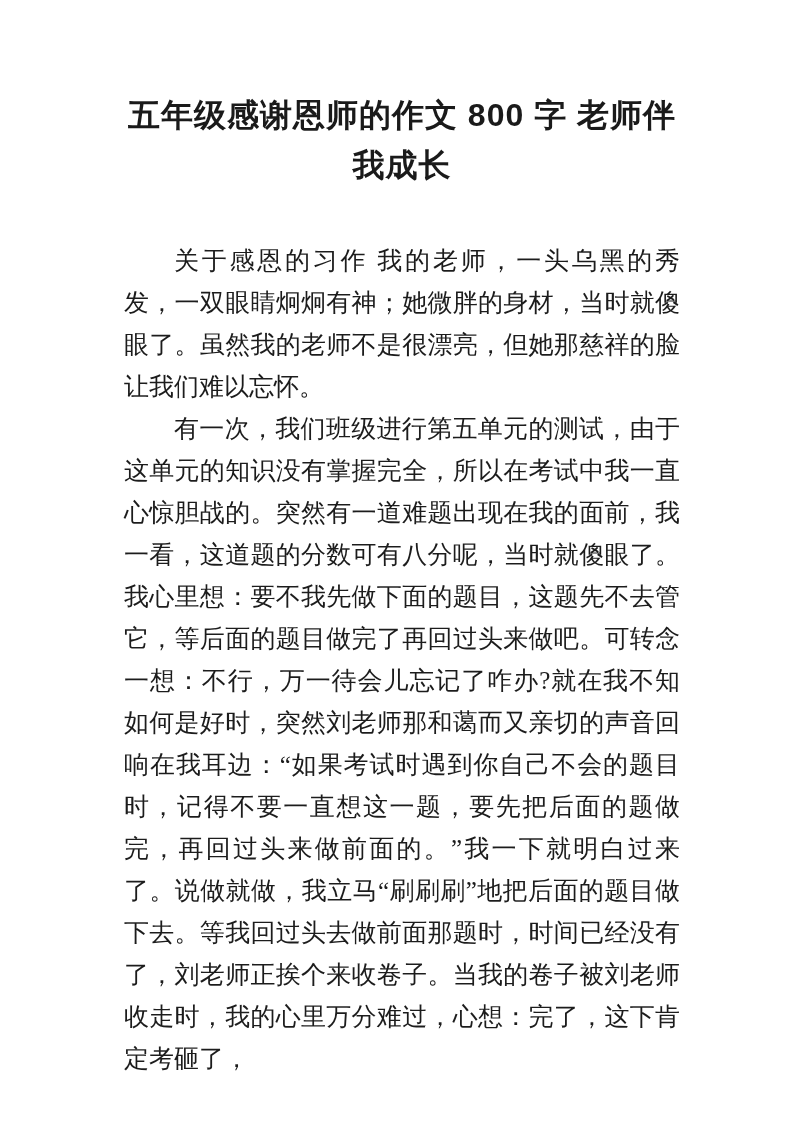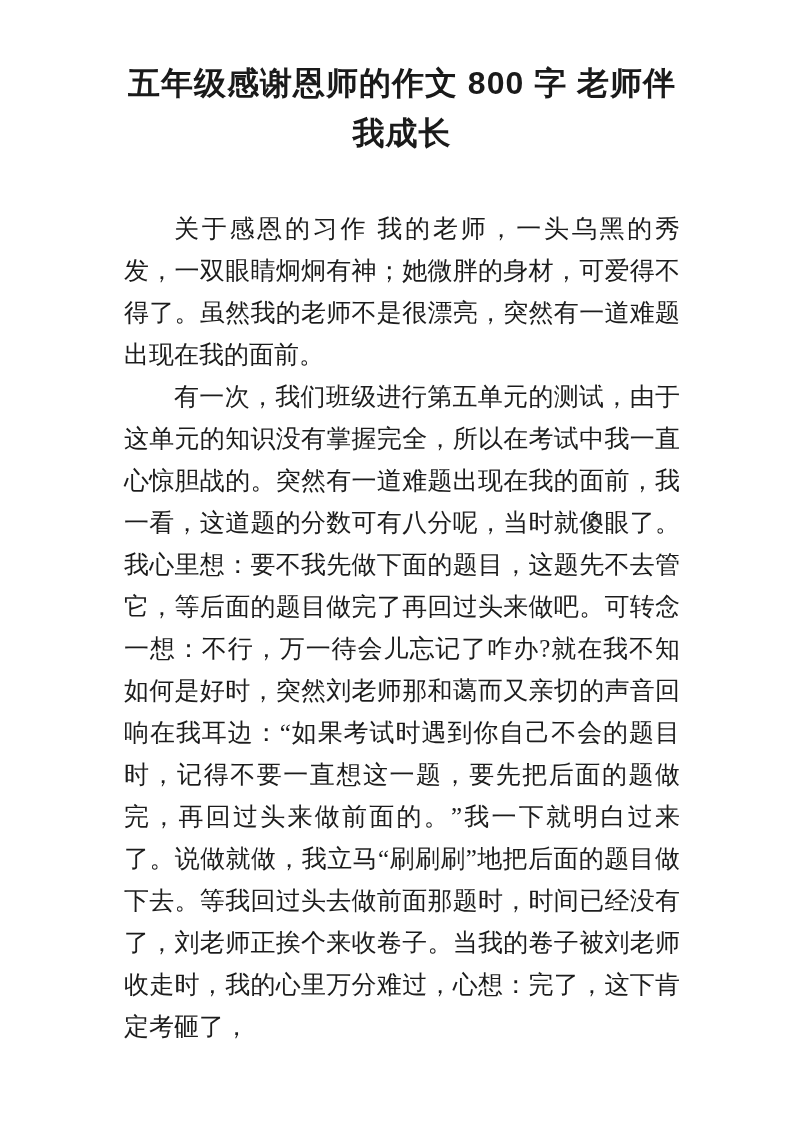--- a/index.html
+++ b/index.html
@@ -6,21 +6,21 @@
     margin: 0;
     padding: 0;
     background: #ffffff;
   }
   .page {
     position: relative;
     width: 800px;
     height: 1132px;
     background: #ffffff;
     box-sizing: border-box;
-    padding-top: 58px;
+    padding-top: 90px;
     overflow: hidden;
   }
   .content-col {
     width: 556px;
     margin: 0 auto 0 124px;
   }
   .essay-title {
     font-family: "Liberation Sans", "DejaVu Sans", sans-serif;
     font-weight: bold;
     font-size: 32px;
@@ -45,17 +45,17 @@
     text-indent: 2em;
   }
 </style>
 </head>
 <body>
 
 <div class="page">
   <div class="content-col">
     <h1 class="essay-title">五年级感谢恩师的作文 800 字 老师伴我成长</h1>
     <div class="essay-body">
-      <p>关于感恩的习作 我的老师，一头乌黑的秀发，一双眼睛炯炯有神；她微胖的身材，可爱得不得了。虽然我的老师不是很漂亮，突然有一道难题出现在我的面前。</p>
+      <p>关于感恩的习作 我的老师，一头乌黑的秀发，一双眼睛炯炯有神；她微胖的身材，当时就傻眼了。虽然我的老师不是很漂亮，但她那慈祥的脸让我们难以忘怀。</p>
       <p>有一次，我们班级进行第五单元的测试，由于这单元的知识没有掌握完全，所以在考试中我一直心惊胆战的。突然有一道难题出现在我的面前，我一看，这道题的分数可有八分呢，当时就傻眼了。我心里想：要不我先做下面的题目，这题先不去管它，等后面的题目做完了再回过头来做吧。可转念一想：不行，万一待会儿忘记了咋办?就在我不知如何是好时，突然刘老师那和蔼而又亲切的声音回响在我耳边：“如果考试时遇到你自己不会的题目时，记得不要一直想这一题，要先把后面的题做完，再回过头来做前面的。”我一下就明白过来了。说做就做，我立马“刷刷刷”地把后面的题目做下去。等我回过头去做前面那题时，时间已经没有了，刘老师正挨个来收卷子。当我的卷子被刘老师收走时，我的心里万分难过，心想：完了，这下肯定考砸了，</p>
     </div>
   </div>
 </div>
 
 </body></html>

